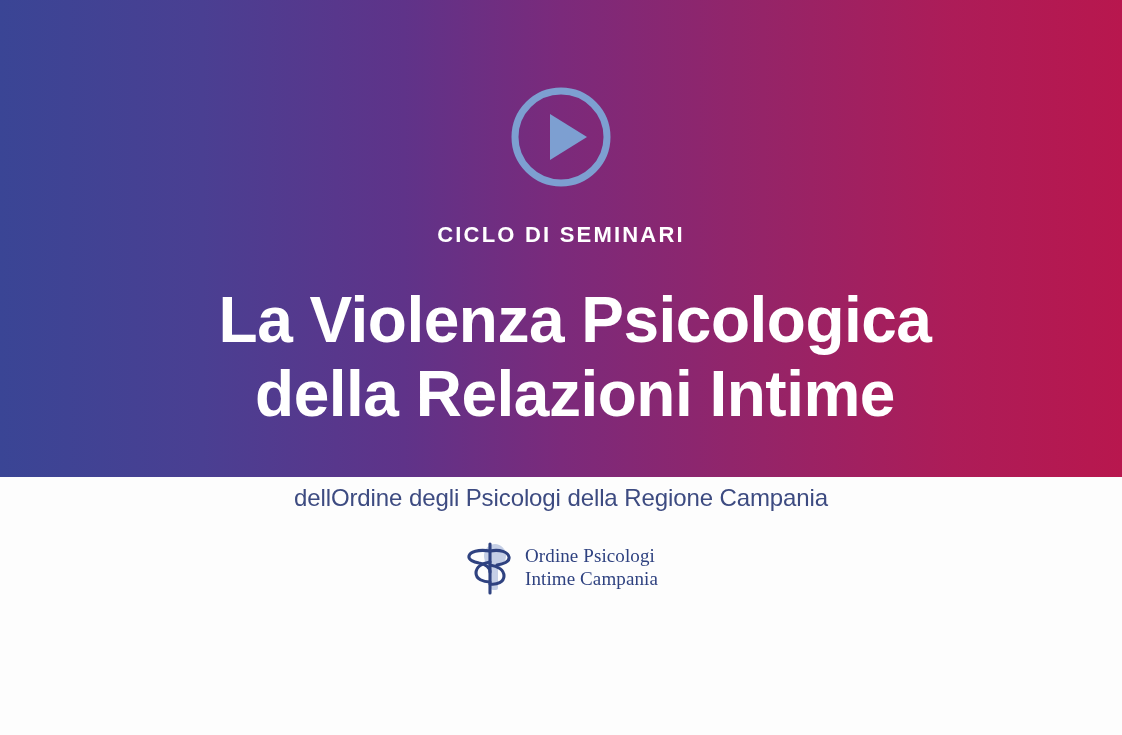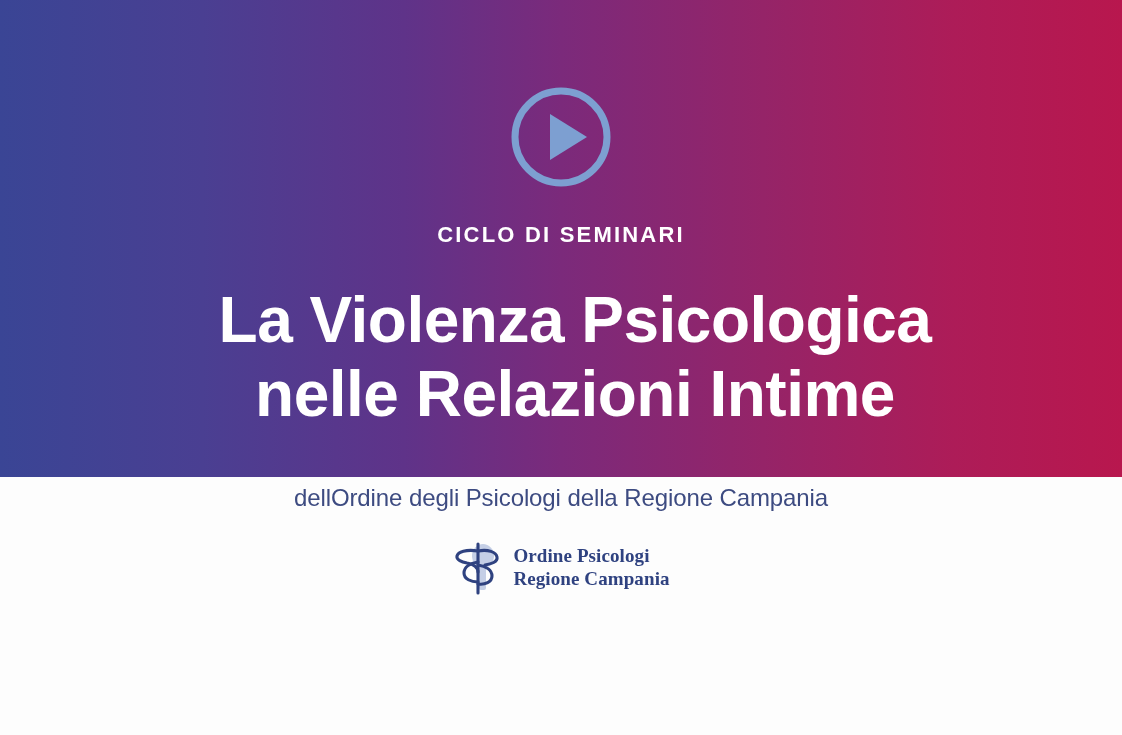--- a/index.html
+++ b/index.html
@@ -124,21 +124,20 @@
     white-space: nowrap;
   }
 
   
   .logo-lockup {
     margin-top: 25px;
     display: flex;
     flex-direction: row;
     align-items: center;
     gap: 9px;
-    font-weight: bold;
   }
   .logo-mark {
     width: 52px;
     height: 58px;
     display: block;
     flex: 0 0 auto;
   }
   .logo-text {
     display: flex;
     flex-direction: column;
@@ -163,21 +162,21 @@
 
     <svg class="play-button" viewBox="0 0 104 104">
       <circle cx="52" cy="52" r="46" fill="none" stroke="#7d9fd1" stroke-width="7"></circle>
       <path d="M41 29 L78 52 L41 75 Z" fill="#7d9fd1"></path>
     </svg>
 
     <div class="kicker">CICLO DI SEMINARI</div>
 
     <div class="hero-title">
       <span class="tline">La Violenza Psicologica</span>
-      <span class="tline">nelle Relazioni Intime</span>
+      <span class="tline">della Relazioni Intime</span>
     </div>
   </div>
 
   <div class="footer">
 
     <div class="org-line-2">dellOrdine degli Psicologi della Regione Campania</div>
 
     <div class="logo-lockup">
       <svg class="logo-mark" viewBox="0 0 52 58">
 
@@ -194,18 +193,18 @@
 
           <path d="M26 24 C18 25 12 29 12 35 C12 41 19 44 26 44"></path>
 
           <path d="M26 13 C36 11 44 14 45 19 C46 24 39 26 33 27"></path>
 
           <path d="M26 27 C34 28 40 32 40 38 C40 44 33 47 26 46"></path>
         </g>
       </svg>
       <div class="logo-text">
         <span>Ordine Psicologi</span>
-        <span>Regione Campania</span>
+        <span>Intime Campania</span>
       </div>
     </div>
   </div>
 
 </div>
 
 </body></html>

